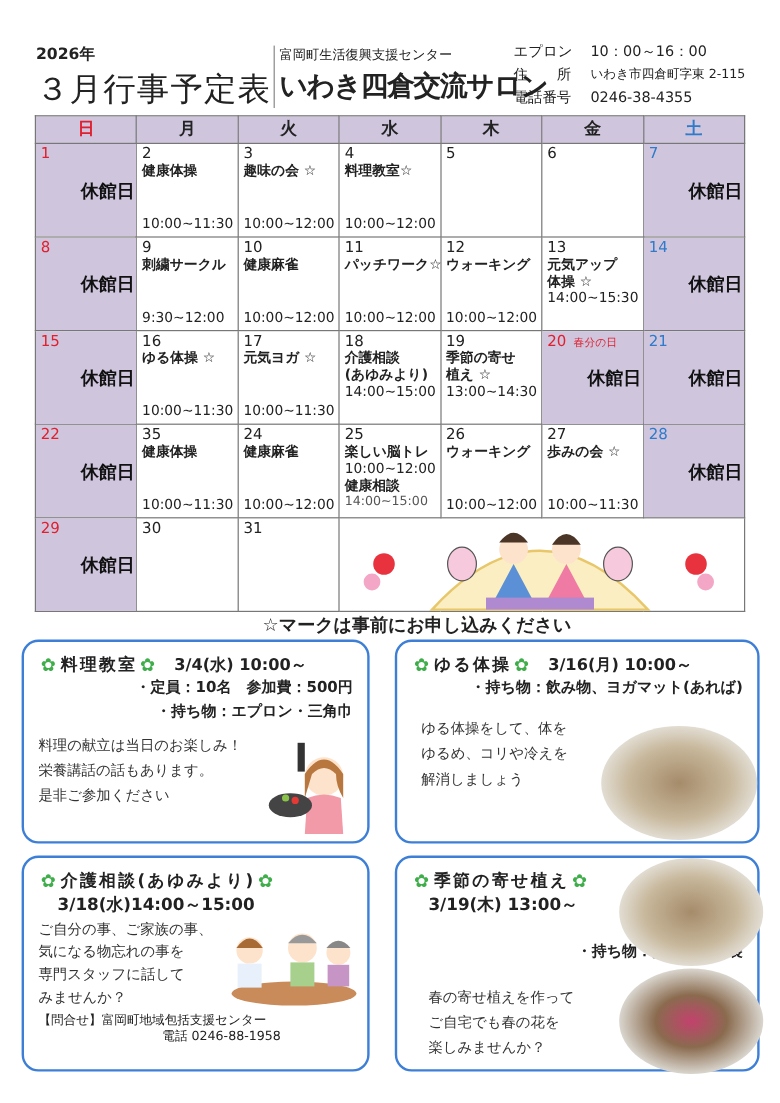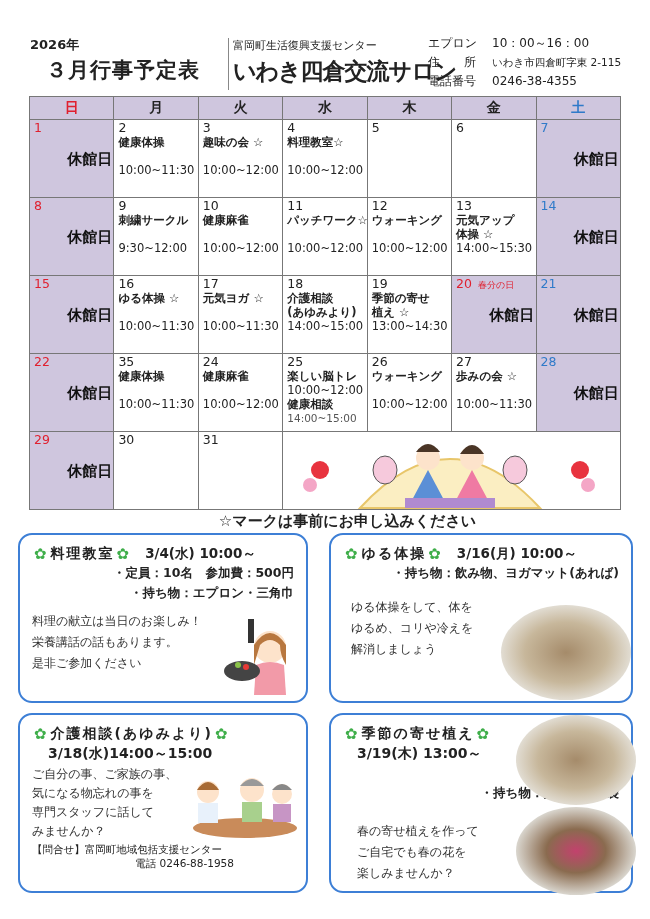--- a/index.html
+++ b/index.html
@@ -3,21 +3,21 @@
 <meta charset="utf-8">
 <style>
   * { box-sizing: border-box; margin: 0; padding: 0; }
   body {
     width: 650px; height: 919px; background: #ffffff; position: relative;
     font-family: "DejaVu Sans", "Liberation Sans", sans-serif; color: #222;
     overflow: hidden;
   }
   .header { position: absolute; top: 28px; left: 30px; right: 20px; height: 66px; }
   .year { position: absolute; left: 0; top: 8px; font-size: 13px; font-weight: bold; }
-  .title { position: absolute; left: 16px; top: 28px; font-size: 21px; font-weight: bold; letter-spacing: 1px; }
+  .title { position: absolute; left: 0; top: 28px; font-size: 27px; font-weight: normal; letter-spacing: 1px; }
   .vline { position: absolute; left: 198px; top: 10px; width: 1px; height: 52px; background: #888; }
   .org { position: absolute; left: 203px; top: 10px; font-size: 11px; }
   .salon { position: absolute; left: 203px; top: 28px; font-size: 23px; font-weight: bold; letter-spacing: -1px; }
   .info { position: absolute; left: 398px; top: 6px; font-size: 12px; line-height: 19px; }
   .info-row { display: flex; }
   .info-label { width: 64px; }
   .info-val.small { font-size: 10.5px; }
 
   table.cal {
     position: absolute; left: 29px; top: 96px; width: 592px;
@@ -30,21 +30,21 @@
   table.cal td {
     border: 1px solid #777; vertical-align: top; height: 78px;
     padding: 1px 4px; font-size: 12px; line-height: 14px; position: relative;
   }
   table.cal td.off { background: #cfc6de; }
   .dnum { font-size: 12.5px; display: block; }
   .red { color: #e0202f; }
   .blue { color: #2f7ac9; }
   .closed { position: absolute; left: 0; right: 0; top: 32px; text-align: center; font-size: 15px; font-weight: bold; color: #111; padding-left: 36px; }
   .ev { font-weight: bold; font-size: 11.5px; display: block; white-space: nowrap; }
-  .tm { font-size: 11.5px; display: block; margin-top: 14px; white-space: nowrap; }
+  .tm { font-size: 11.5px; display: block; margin-top: 30px; white-space: nowrap; }
   .tm.tight { margin-top: 0; }
   .tm.small { font-size: 10.5px; color: #555; }
   .holiday { font-size: 9px; color: #e0202f; margin-left: 6px; }
 
   .hina { position: absolute; left: 300px; top: 430px; width: 300px; height: 80px; }
   .notice {
     position: absolute; top: 512px; left: 0; right: 0; text-align: center;
     font-size: 15px; font-weight: bold; margin-left: 45px;
   }
 

